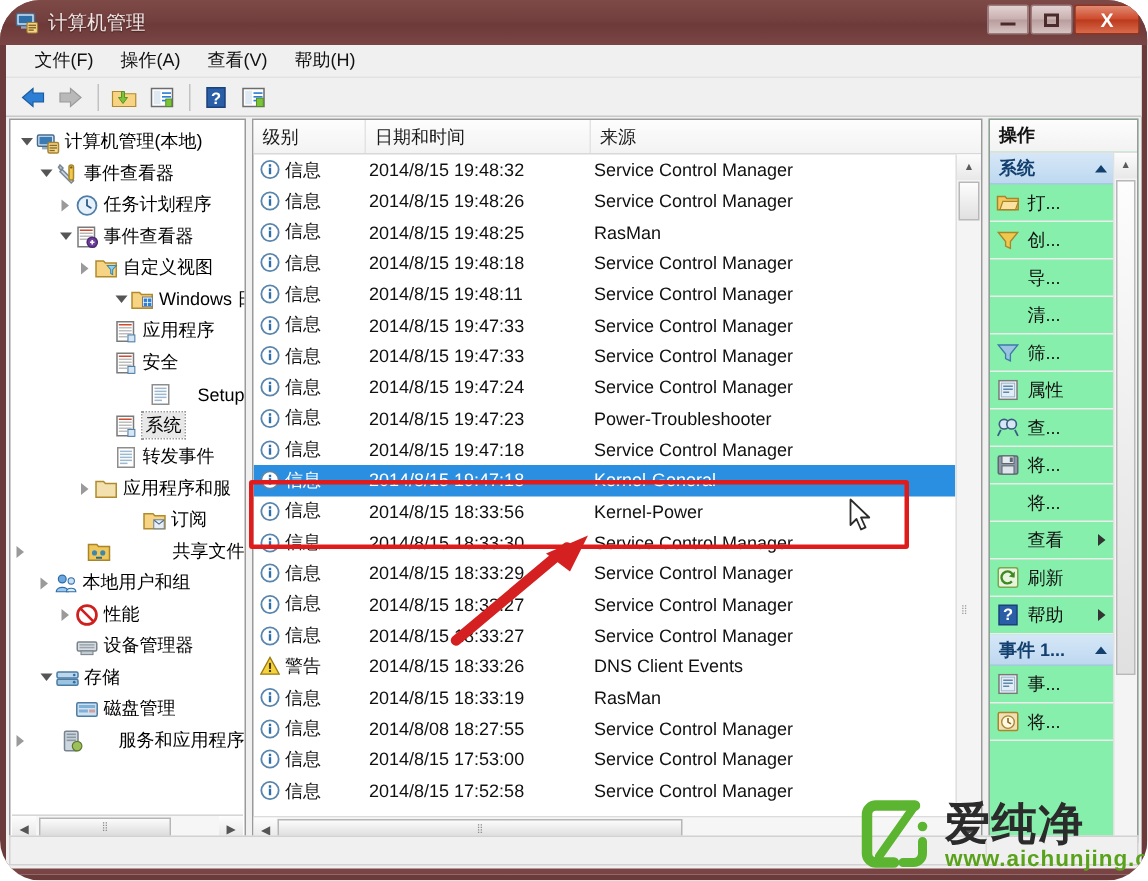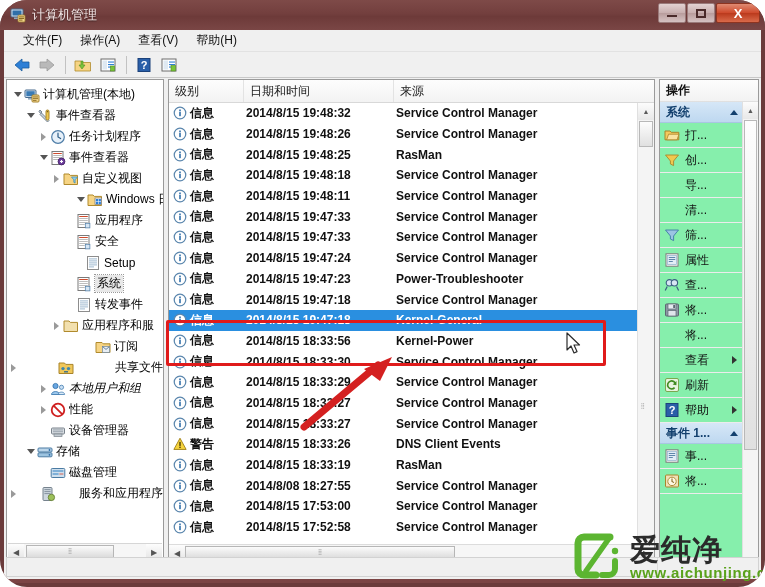--- a/index.html
+++ b/index.html
@@ -256,21 +256,20 @@
     border-right: 1px solid #e3e3e3;
     box-sizing: border-box;
     white-space: nowrap;
   }
   .lv-body {
     position: absolute;
     left: 0; top: 23px;
     width: 468px;
     height: 442px;
     overflow: hidden;
-    font-weight: bold;
   }
   .lv-row {
     height: 20.7px;
     display: flex;
     align-items: center;
     font-size: 12px;
     color: #111;
     white-space: nowrap;
   }
   .lv-row.selected { background: #2a8fe0; color: #fff; }
@@ -631,21 +630,21 @@
                   <rect x="2" y="1.5" width="11" height="13" fill="#ffffff" stroke="#7a7a7a"></rect>
                   <rect x="3.2" y="3" width="8.6" height="1" fill="#cf4b2d"></rect>
                   <rect x="3.2" y="5" width="8.6" height="1" fill="#bdbdbd"></rect>
                   <rect x="3.2" y="7" width="8.6" height="1" fill="#bdbdbd"></rect>
                   <rect x="3.2" y="9" width="8.6" height="1" fill="#bdbdbd"></rect>
                   <rect x="3.2" y="11" width="5.5" height="1" fill="#bdbdbd"></rect>
                   <rect x="9.3" y="10.3" width="4.6" height="4.6" fill="#d7e6f4" stroke="#4f7ea8" stroke-width=".7"></rect>
                 </svg></span>
               <span class="tlabel">安全</span>
             </div>
-            <div class="tnode" style="padding-left: 65px;">
+            <div class="tnode" style="padding-left: 65px; justify-content: space-between;">
               <span class="twist "></span>
               <span class="ticon"><svg width="16" height="16" viewBox="0 0 16 16">
                   <rect x="2.5" y="1.5" width="11" height="13" fill="#ffffff" stroke="#8d8d8d"></rect>
                   <rect x="4" y="3.4" width="8" height="1" fill="#9db8cf"></rect>
                   <rect x="4" y="5.4" width="8" height="1" fill="#9db8cf"></rect>
                   <rect x="4" y="7.4" width="8" height="1" fill="#9db8cf"></rect>
                   <rect x="4" y="9.4" width="8" height="1" fill="#9db8cf"></rect>
                   <rect x="4" y="11.4" width="5" height="1" fill="#9db8cf"></rect>
                 </svg></span>
               <span class="tlabel">Setup</span>
@@ -694,21 +693,21 @@
             <div class="tnode" style=" gap: 38px;">
               <span class="twist collapsed"></span>
               <span class="ticon"><svg width="16" height="16" viewBox="0 0 16 16">
                   <path d="M1 3 h5.5 l1.2 1.4 h7.3 V13.5 H1 Z" fill="#f0c75a" stroke="#a8842a"></path>
                   <circle cx="5" cy="8.6" r="1.7" fill="#3d87ad"></circle>
                   <circle cx="10.5" cy="8.6" r="1.7" fill="#3d87ad"></circle>
                   <path d="M6 11.8 h4" stroke="#2b6a8c" stroke-width="1.3"></path>
                 </svg></span>
               <span class="tlabel">共享文件夹</span>
             </div>
-            <div class="tnode" style="padding-left: 30px; font-style: italic;">
+            <div class="tnode" style="padding-left: 16px;">
               <span class="twist collapsed"></span>
               <span class="ticon"><svg width="16" height="16" viewBox="0 0 16 16">
                   <circle cx="5.5" cy="5" r="2.6" fill="#6aa6e0" stroke="#2f6ea8" stroke-width=".8"></circle>
                   <path d="M1.5 13.5 C1.5 9.6 9.5 9.6 9.5 13.5 Z" fill="#9ec9ee" stroke="#2f6ea8" stroke-width=".8"></path>
                   <circle cx="11.5" cy="6.3" r="2.1" fill="#c9dff3" stroke="#2f6ea8" stroke-width=".7"></circle>
                   <path d="M8.3 13.5 C8.3 10.3 14.6 10.3 14.6 13.5 Z" fill="#d8e9f7" stroke="#2f6ea8" stroke-width=".7"></path>
                 </svg></span>
               <span class="tlabel">本地用户和组</span>
             </div>
             <div class="tnode" style="padding-left: 30px;">

